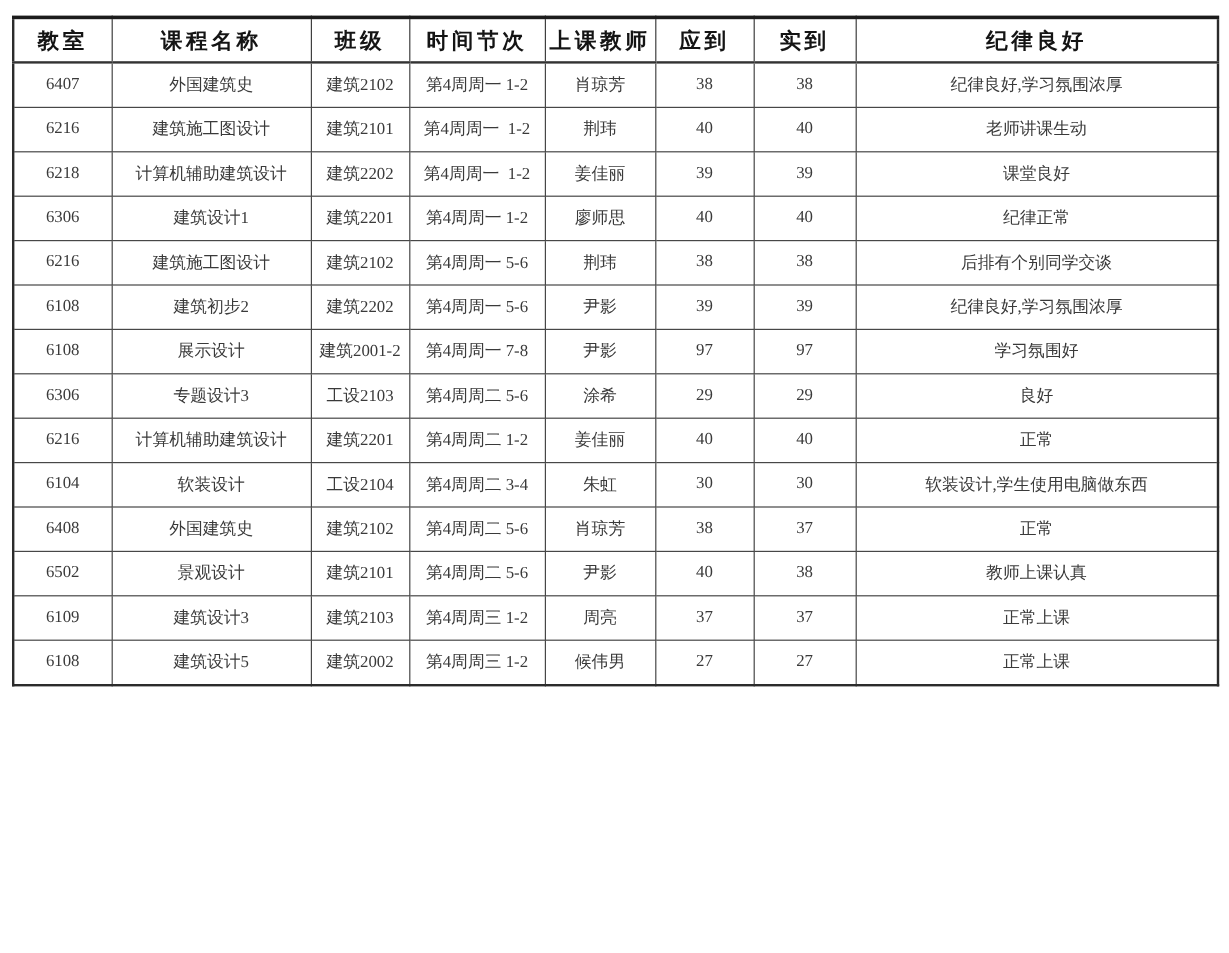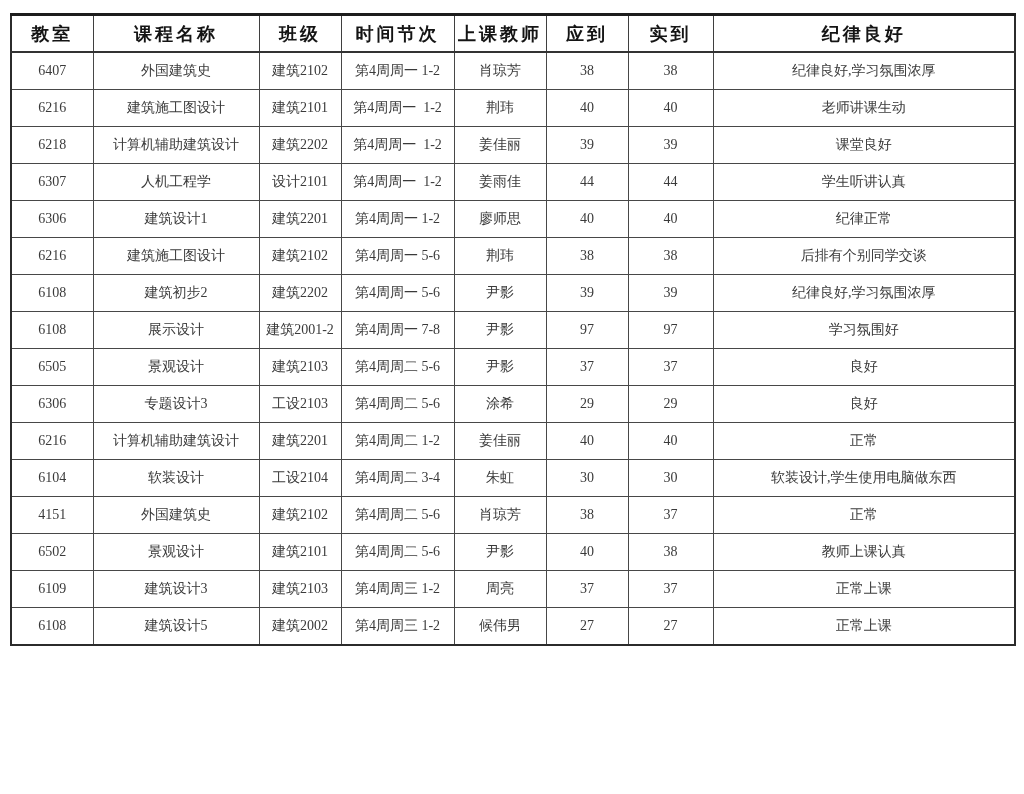--- a/index.html
+++ b/index.html
@@ -110,30 +110,20 @@
             <td>6218</td>
             <td>计算机辅助建筑设计</td>
             <td>建筑2202</td>
             <td class="c-time">第4周周一  1-2</td>
             <td>姜佳丽</td>
             <td>39</td>
             <td>39</td>
             <td>课堂良好</td>
           </tr>
           <tr>
-            <td>6307</td>
-            <td>人机工程学</td>
-            <td>设计2101</td>
-            <td class="c-time">第4周周一  1-2</td>
-            <td>姜雨佳</td>
-            <td>44</td>
-            <td>44</td>
-            <td>学生听讲认真</td>
-          </tr>
-          <tr>
             <td>6306</td>
             <td>建筑设计1</td>
             <td>建筑2201</td>
             <td class="c-time">第4周周一 1-2</td>
             <td>廖师思</td>
             <td>40</td>
             <td>40</td>
             <td>纪律正常</td>
           </tr>
           <tr>
@@ -160,30 +150,20 @@
             <td>6108</td>
             <td>展示设计</td>
             <td>建筑2001-2</td>
             <td class="c-time">第4周周一 7-8</td>
             <td>尹影</td>
             <td>97</td>
             <td>97</td>
             <td>学习氛围好</td>
           </tr>
           <tr>
-            <td>6505</td>
-            <td>景观设计</td>
-            <td>建筑2103</td>
-            <td class="c-time">第4周周二 5-6</td>
-            <td>尹影</td>
-            <td>37</td>
-            <td>37</td>
-            <td>良好</td>
-          </tr>
-          <tr>
             <td>6306</td>
             <td>专题设计3</td>
             <td>工设2103</td>
             <td class="c-time">第4周周二 5-6</td>
             <td>涂希</td>
             <td>29</td>
             <td>29</td>
             <td>良好</td>
           </tr>
           <tr>
@@ -200,21 +180,21 @@
             <td>6104</td>
             <td>软装设计</td>
             <td>工设2104</td>
             <td class="c-time">第4周周二 3-4</td>
             <td>朱虹</td>
             <td>30</td>
             <td>30</td>
             <td>软装设计,学生使用电脑做东西</td>
           </tr>
           <tr>
-            <td>4151</td>
+            <td>6408</td>
             <td>外国建筑史</td>
             <td>建筑2102</td>
             <td class="c-time">第4周周二 5-6</td>
             <td>肖琼芳</td>
             <td>38</td>
             <td>37</td>
             <td>正常</td>
           </tr>
           <tr>
             <td>6502</td>

